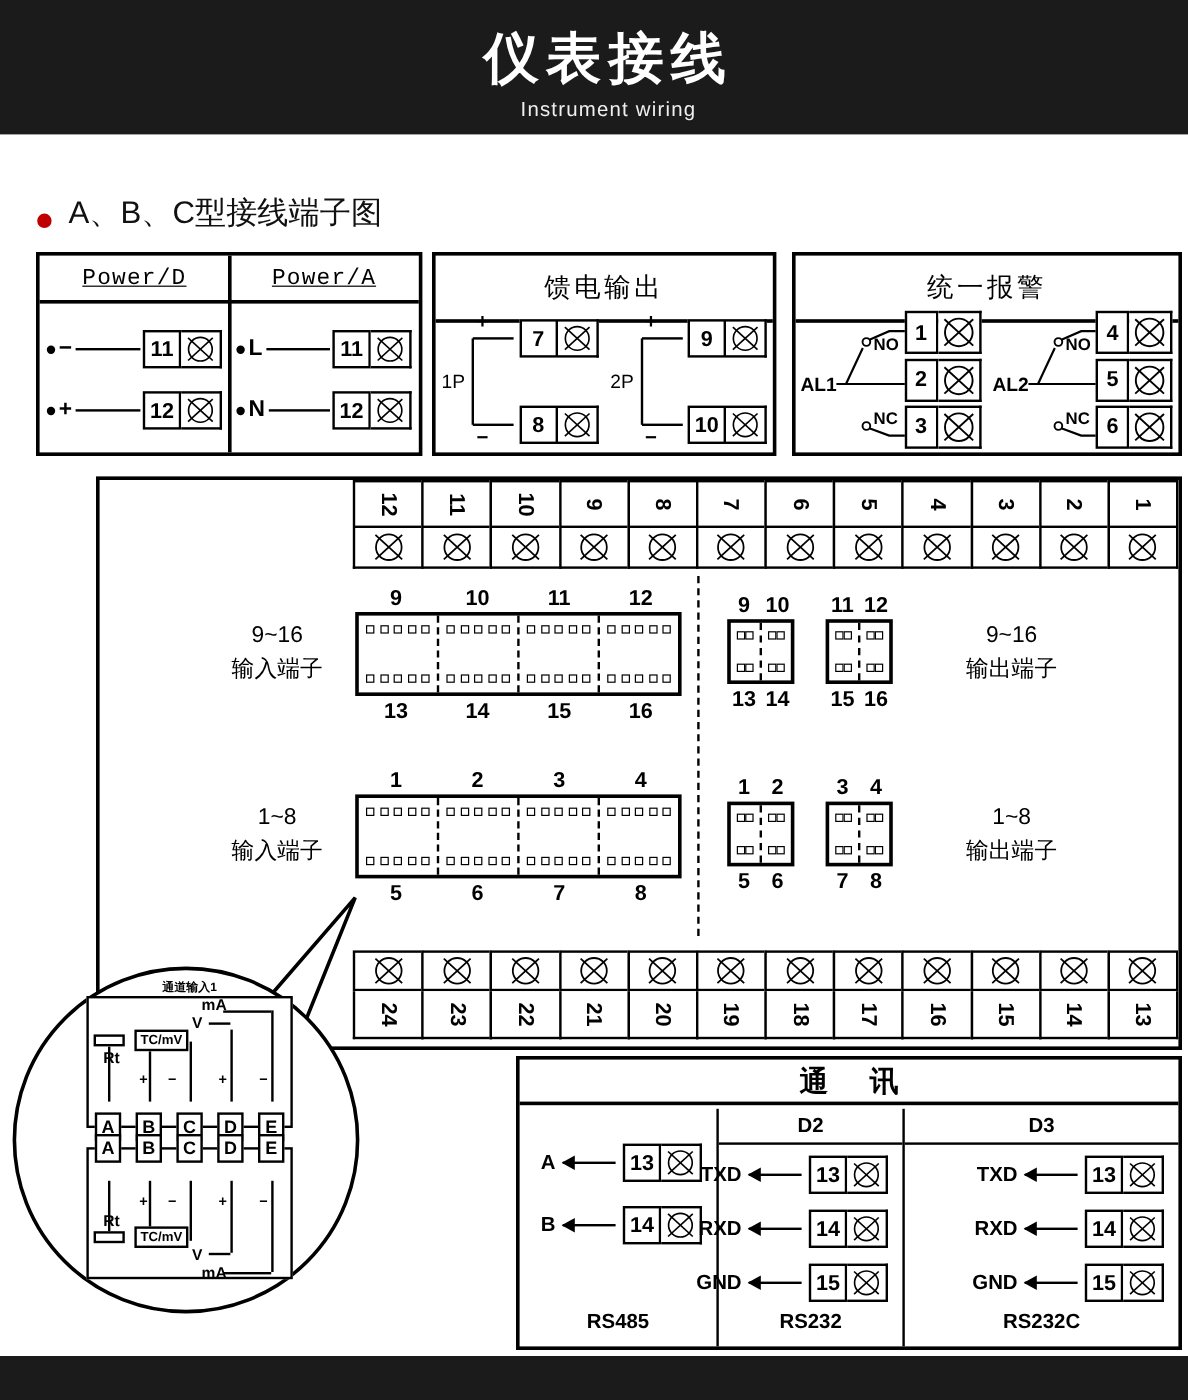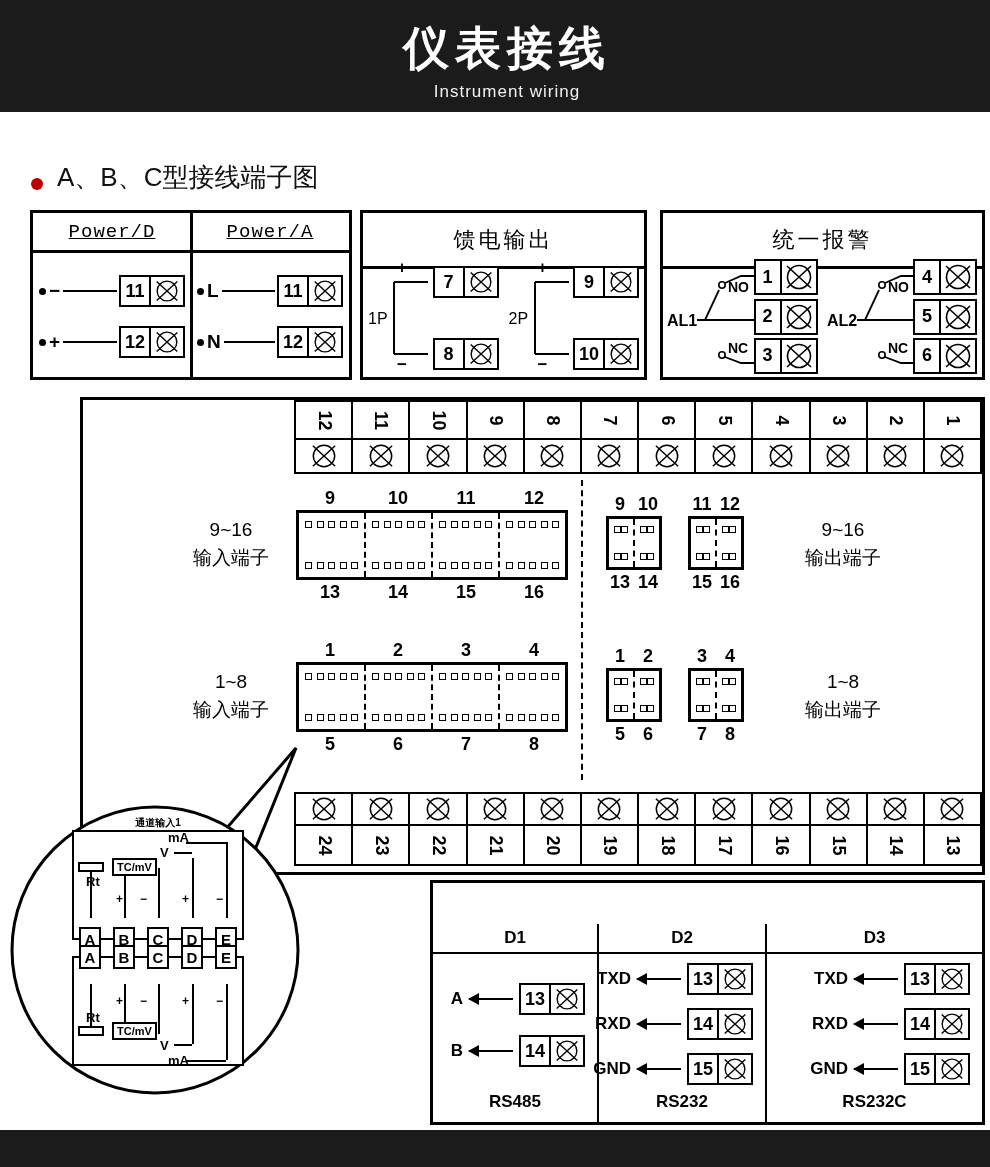--- a/index.html
+++ b/index.html
@@ -142,21 +142,21 @@
   .sg { position: absolute; font-size: 12px; font-weight: bold; }
   .c1 .g1 { left: 42px; top: 60px; } .c1 .g2 { left: 66px; top: 60px; } .c1 .g3 { left: 108px; top: 60px; } .c1 .g4 { left: 142px; top: 60px; }
   .c2 .g1 { left: 42px; top: 36px; } .c2 .g2 { left: 66px; top: 36px; } .c2 .g3 { left: 108px; top: 36px; } .c2 .g4 { left: 142px; top: 36px; }
 
   
   .comm-box { position: absolute; left: 430px; top: 768px; width: 555px; height: 245px; border: 3px solid #000; background: #fff; }
   .comm-title { height: 38px; border-bottom: 3px solid #000; display: flex; align-items: center; justify-content: center; font-size: 24px; font-weight: bold; letter-spacing: 14px; text-indent: 14px; }
   .comm-grid { position: absolute; top: 41px; left: 0; right: 0; bottom: 0; display: flex; }
   .comm-col { position: relative; }
   .comm-col.w1 { width: 166px; border-right: 2.5px solid #000; }
-  .comm-col.w2 { width: 168px; border-right: 2.5px solid #000; }
+  .comm-col.w2 { width: 155px; border-right: 2.5px solid #000; }
   .comm-col.w3 { flex: 1; }
   .comm-head { height: 30px; border-bottom: 2.5px solid #000; display: flex; align-items: center; justify-content: center; font-size: 17px; font-weight: 600; }
   .comm-rows { display: flex; flex-direction: column; align-items: flex-end; padding-right: 12px; }
   .w1 .comm-rows { padding-top: 29px; } .w1 .comm-row { margin-bottom: 20px; }
   .w2 .comm-rows, .w3 .comm-rows { padding-top: 9px; }
   .w2 .comm-row, .w3 .comm-row { margin-bottom: 13px; }
   .comm-row { display: flex; align-items: center; }
   .comm-signal { font-size: 17px; font-weight: 600; margin-right: 2px; }
   .comm-arrow { position: relative; width: 44px; height: 2px; background: #000; margin: 0 6px 0 4px; }
   .comm-arrow::before { content: ""; position: absolute; left: -1px; top: -5px; width: 0; height: 0; border: 6px solid transparent; border-left: none; border-right: 11px solid #000; }
@@ -1128,24 +1128,24 @@
         <span class="lnk lnk-ma"></span>
         <span class="sg g1">+</span>
         <span class="sg g2">−</span>
         <span class="sg g3">+</span>
         <span class="sg g4">−</span>
       </div>
 
     </div>
 
     <div class="comm-box">
+      <div class="comm-title">通 讯</div>
       <div class="comm-grid">
 
         <div class="comm-col w1">
-          <div class="comm-head">D1</div>
           <div class="comm-rows">
 
               <div class="comm-row">
                 <span class="comm-signal">A</span>
                 <span class="comm-arrow"></span>
                 <span class="term">
                   <span class="term-num">13</span>
                   <span class="term-screw">
                     <svg class="screw" viewBox="0 0 30 28">
                       <circle cx="15" cy="14" r="11.5"></circle>

